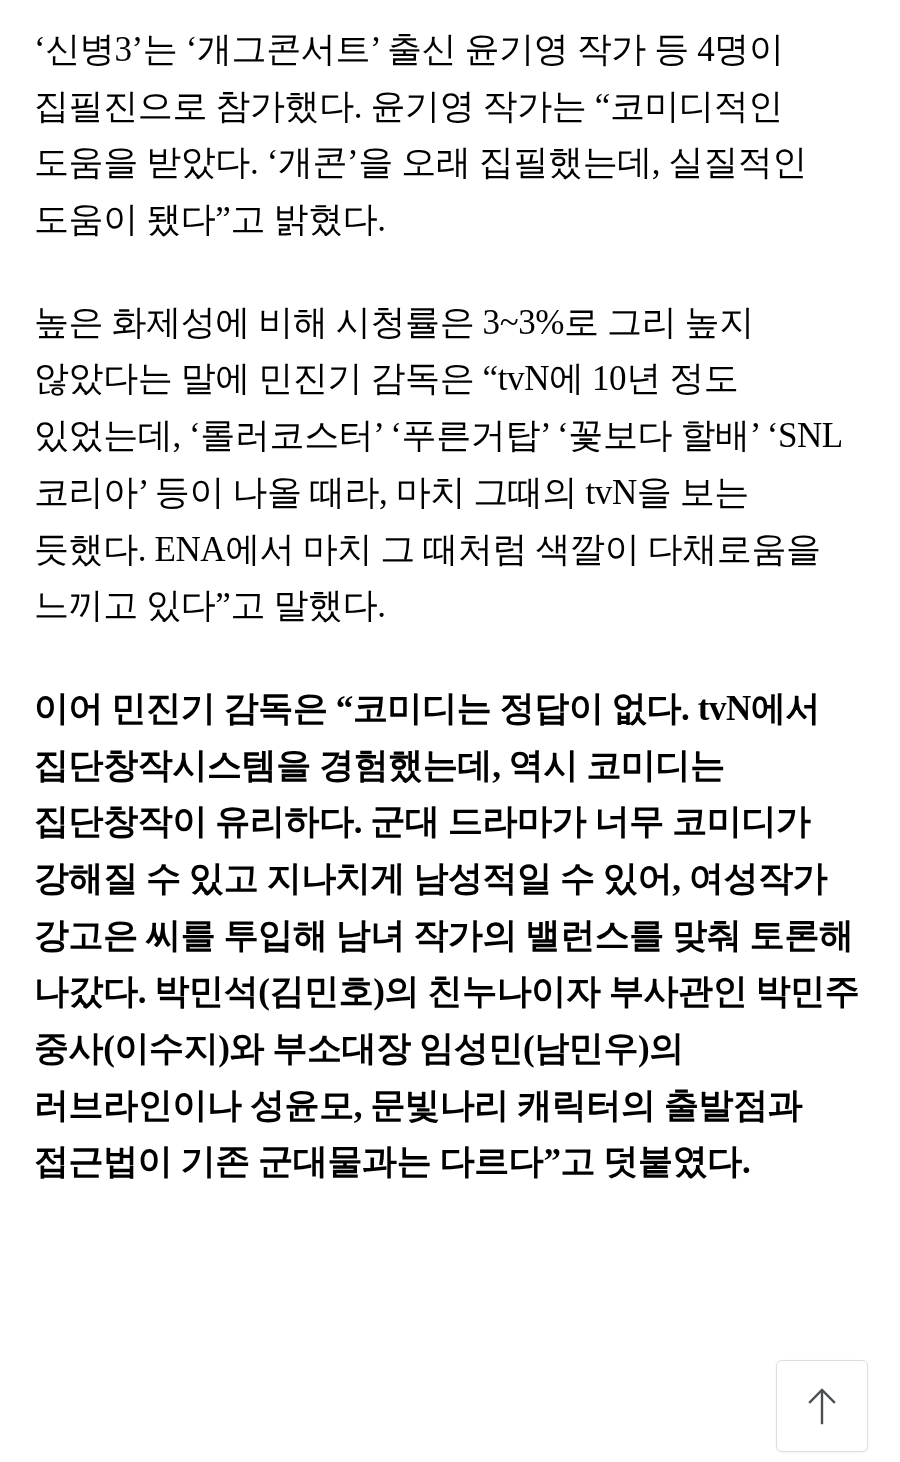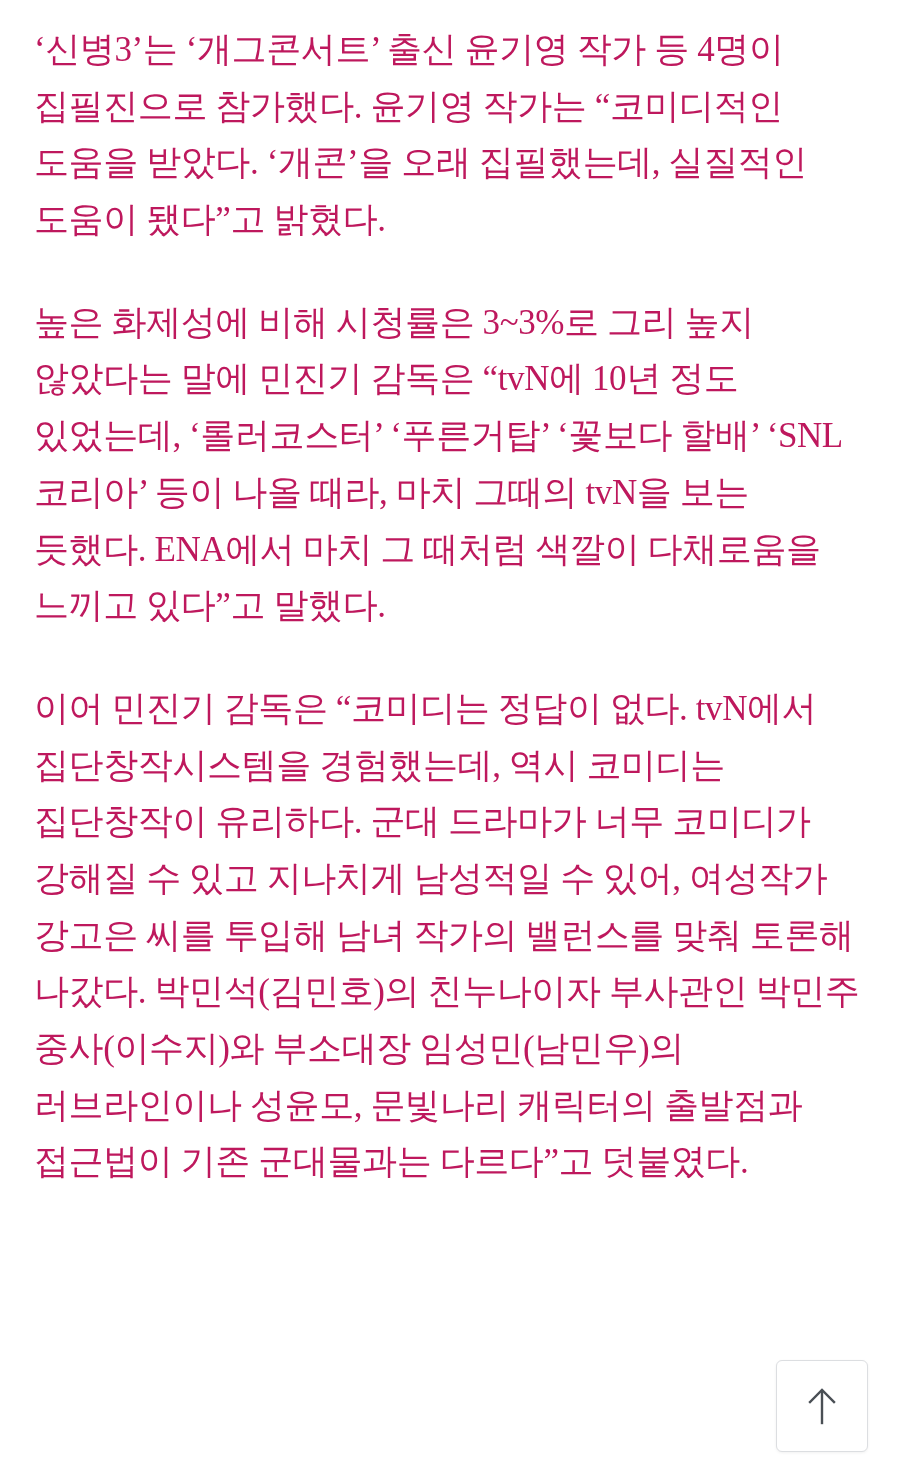--- a/index.html
+++ b/index.html
@@ -19,24 +19,25 @@
     padding: 22px 34px 0 34px;
     box-sizing: border-box;
   }
   .para {
     font-size: 35px;
     line-height: 1.62;
     letter-spacing: -0.4px;
     margin: 0 0 46px 0;
     text-align: left;
     word-break: keep-all;
-    color: #be185d;
+    color: #000000;
   }
   .para:last-of-type {
     margin-bottom: 0;
+    font-weight: bold;
   }
   
   .scroll-top {
     position: absolute;
     right: 32px;
     bottom: 10px;
     width: 92px;
     height: 92px;
     background: #ffffff;
     border: 1px solid #dcdee1;

